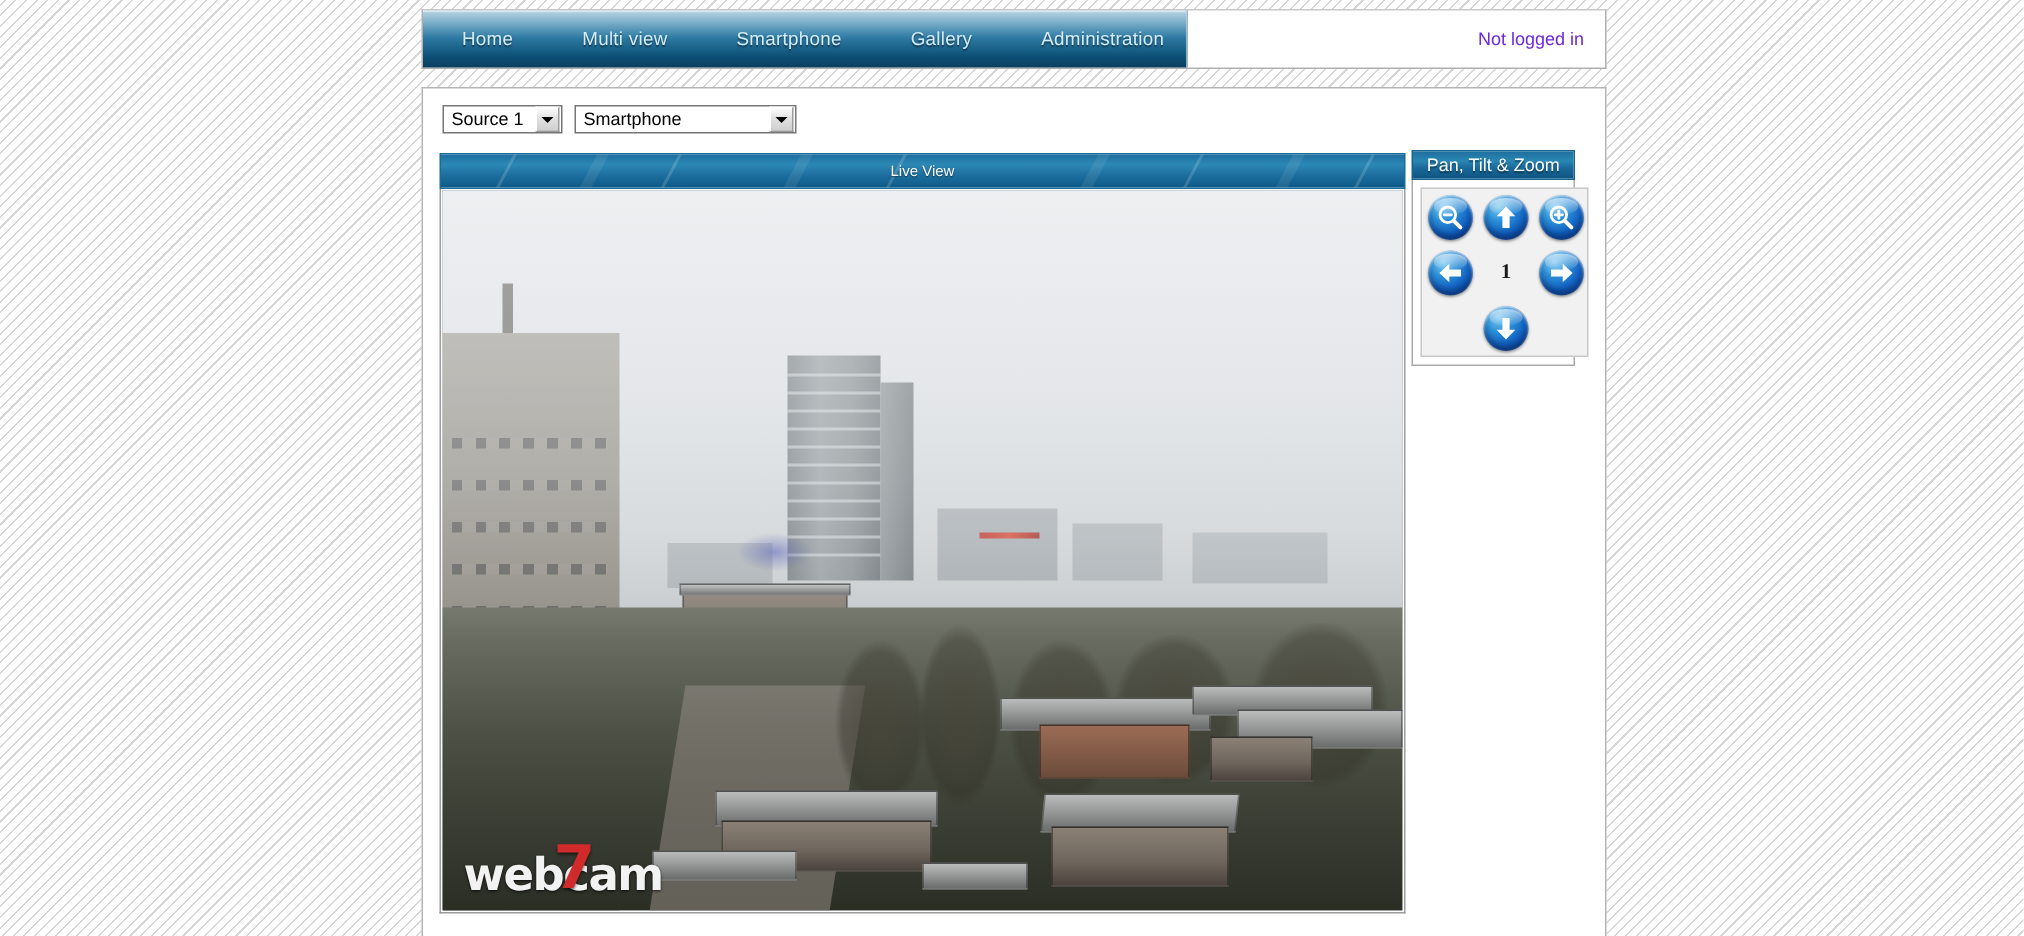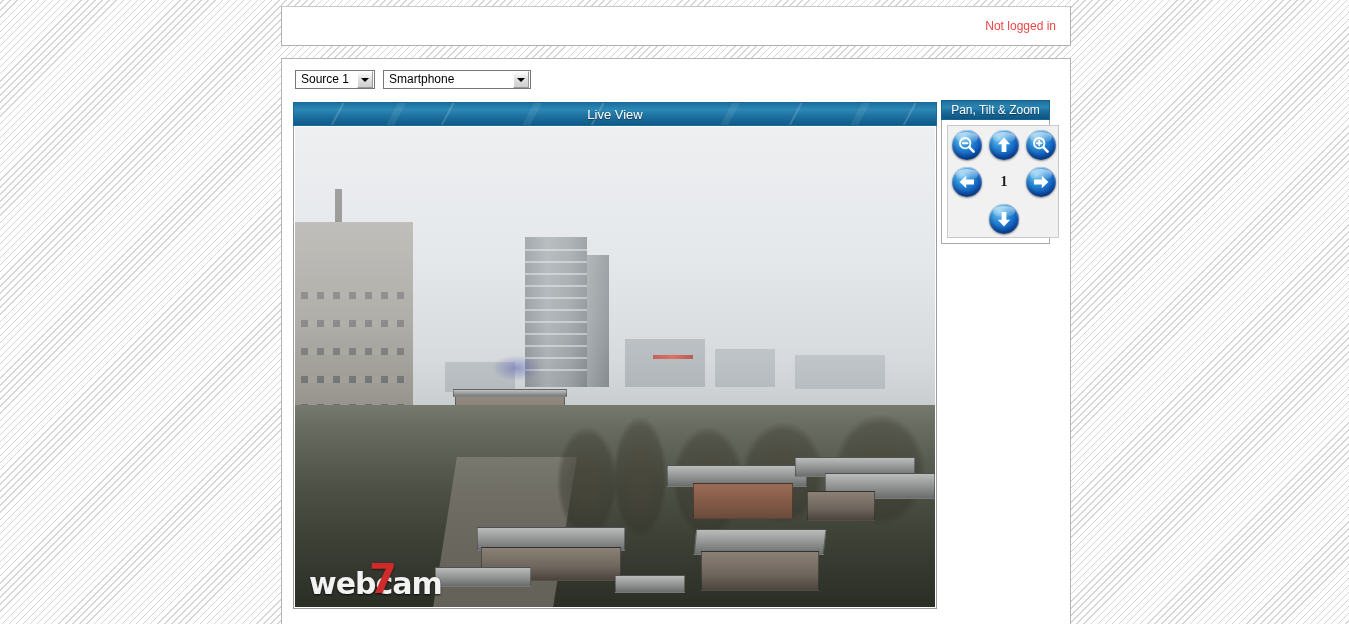--- a/index.html
+++ b/index.html
@@ -60,21 +60,21 @@
   .nav-item + .nav-item { margin-left: 22px; }
   #login-area {
     flex: 1;
     display: flex;
     align-items: center;
     justify-content: flex-end;
     padding-right: 14px;
   }
   #login-status {
     font-size: 12px;
-    color: #ef4444;
+    color: #6d28d9;
   }
 
   
   #content {
     position: absolute;
     left: 281px; top: 58px;
     width: 790px; height: 600px;
     background: #ffffff;
     border: 1px solid #b5b5b5;
     border-bottom: none;
@@ -153,21 +153,21 @@
     top: -14px;
     width: 2px;
     height: 60px;
     background: rgba(255,255,255,0.16);
     transform: rotate(28deg);
   }
   #liveview-header .swoosh.s2 { width: 7px; background: rgba(255,255,255,0.08); }
   #liveview-title {
     position: relative;
     color: #ffffff;
-    font-size: 13px;
+    font-size: 10px;
     text-shadow: 0 1px 1px rgba(0,0,0,.5);
     z-index: 2;
   }
   #liveview-frame {
     border: 1px solid #9c9c9c;
     border-top: none;
     background: #ffffff;
     padding: 1px;
   }
   #camera-image {
@@ -357,20 +357,27 @@
     font-family: "Liberation Serif", serif;
     font-weight: bold;
     font-size: 14px;
     color: #1b1b1b;
   }
 </style>
 </head>
 <body>
 
 <div id="topbar">
+  <div id="nav">
+    <a class="nav-item" href="#">Home</a>
+    <a class="nav-item" href="#">Multi view</a>
+    <a class="nav-item" href="#">Smartphone</a>
+    <a class="nav-item" href="#">Gallery</a>
+    <a class="nav-item" href="#">Administration</a>
+  </div>
   <div id="login-area">
     <span id="login-status">Not logged in</span>
   </div>
 </div>
 
 <div id="content">
 
   <div id="selector-row">
     <div class="fake-select" id="select-source">
       <span class="sel-text">Source 1</span>

